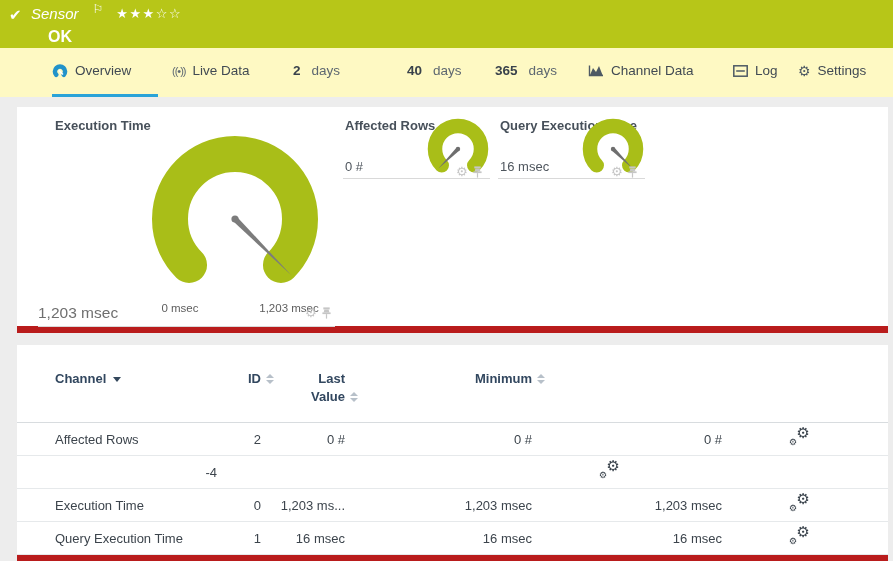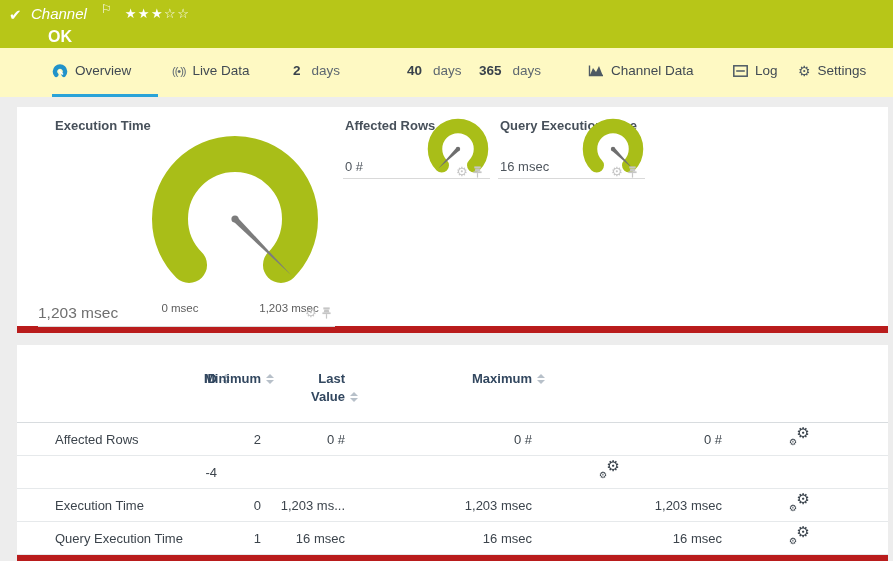--- a/index.html
+++ b/index.html
@@ -67,21 +67,21 @@
 
   .edge-strip { position:absolute; right:0; top:97px; width:5px; height:464px; background:#ededed; }
   svg { display:block; }
 </style>
 </head>
 <body>
 
 <div class="banner">
   <span class="check">✔</span>
   <div class="row1">
-    <span class="kind">Channel</span>
+    <span class="kind">Sensor</span>
     <span class="flag">⚐</span>
     <span class="stars">★★★☆☆</span>
   </div>
   <div class="status">OK</div>
 </div>
 
 <div class="tabbar">
   <div class="tab" style="left:52px">
     <svg width="16" height="15">
       <path d="M 4.2 11.8 A 5 5 0 1 1 11.8 11.8" fill="none" stroke="#2293c9" stroke-width="4.6" stroke-linecap="round"></path>
@@ -94,21 +94,21 @@
     <span>Live Data</span>
   </div>
   <div class="tab" style="left:293px">
     <span class="num">2</span>
     <span class="days-lbl">days</span>
   </div>
   <div class="tab" style="left:407px">
     <span class="num">40</span>
     <span class="days-lbl">days</span>
   </div>
-  <div class="tab" style="left:479px">
+  <div class="tab" style="left:495px">
     <span class="num">365</span>
     <span class="days-lbl">days</span>
   </div>
   <div class="tab" style="left:588px">
     <svg width="16" height="13">
       <polygon points="2,11 5,4 8,8 11,2 14.5,11" fill="#4e5a64"></polygon>
       <path d="M1.5 1.5 V11.5 H15" fill="none" stroke="#4e5a64" stroke-width="1.4"></path>
     </svg>
     <span>Channel Data</span>
   </div>
@@ -195,46 +195,43 @@
           <rect x="3.9" y="7.1" width="1.2" height="4.5"></rect>
         </g>
       </svg>
     </div>
     <div class="cell-divider" style="left:481px;top:71px;width:147px"></div>
   </div>
 
   <div class="panel panel-table">
     <div class="tbl">
       <div class="tbl-header">
+        <div class="h-cell first">
+          <span>Channel</span>
+          <span class="caret-down"></span>
+        </div>
         <div class="h-cell">
           <span>ID</span>
-          <span class="sort">
-              <span class="sa-up"></span>
-              <span class="sa-down"></span>
-            </span>
-        </div>
-        <div class="h-cell">
-          <span>Minimum</span>
           <span class="sort">
               <span class="sa-up"></span>
               <span class="sa-down"></span>
             </span>
         </div>
         <div class="h-cell two-line">
           <span class="l1">Last</span>
           <span class="l2">
               <span>Value</span>
             <span class="sort">
                 <span class="sa-up"></span>
                 <span class="sa-down"></span>
               </span>
           </span>
         </div>
         <div class="h-cell">
-          <span>Maximum</span>
+          <span>Minimum</span>
           <span class="sort">
               <span class="sa-up"></span>
               <span class="sa-down"></span>
             </span>
         </div>
         <div class="h-cell"></div>
       </div>
       <div>
   <div class="tbl-row">
     <div>Affected Rows</div>

